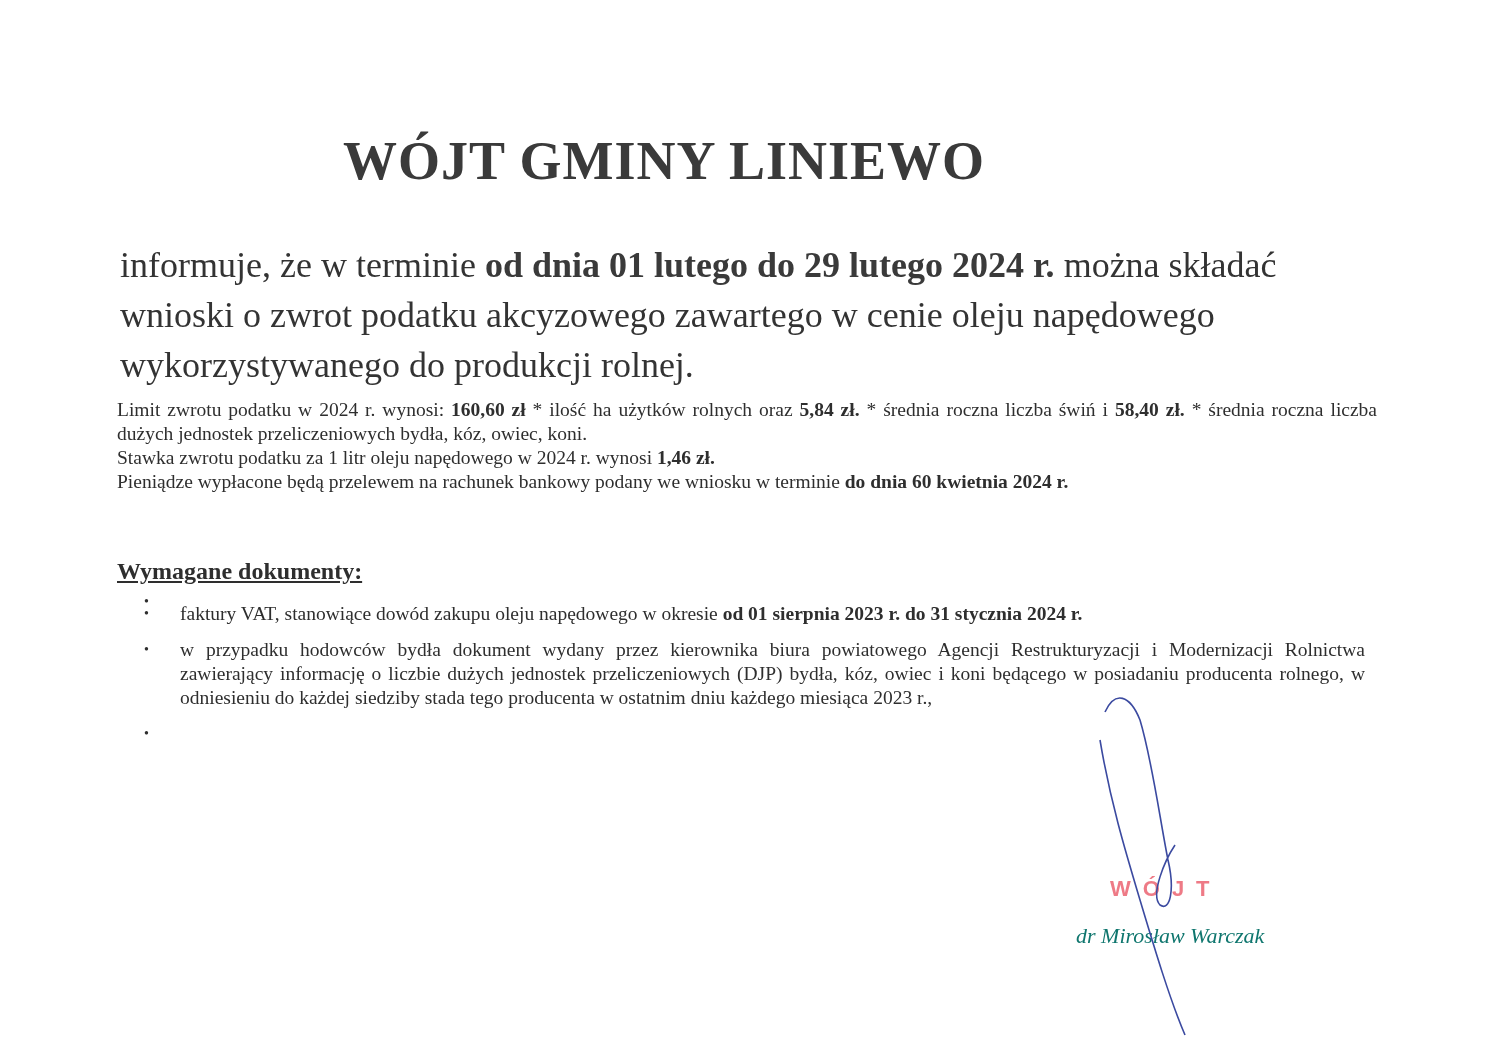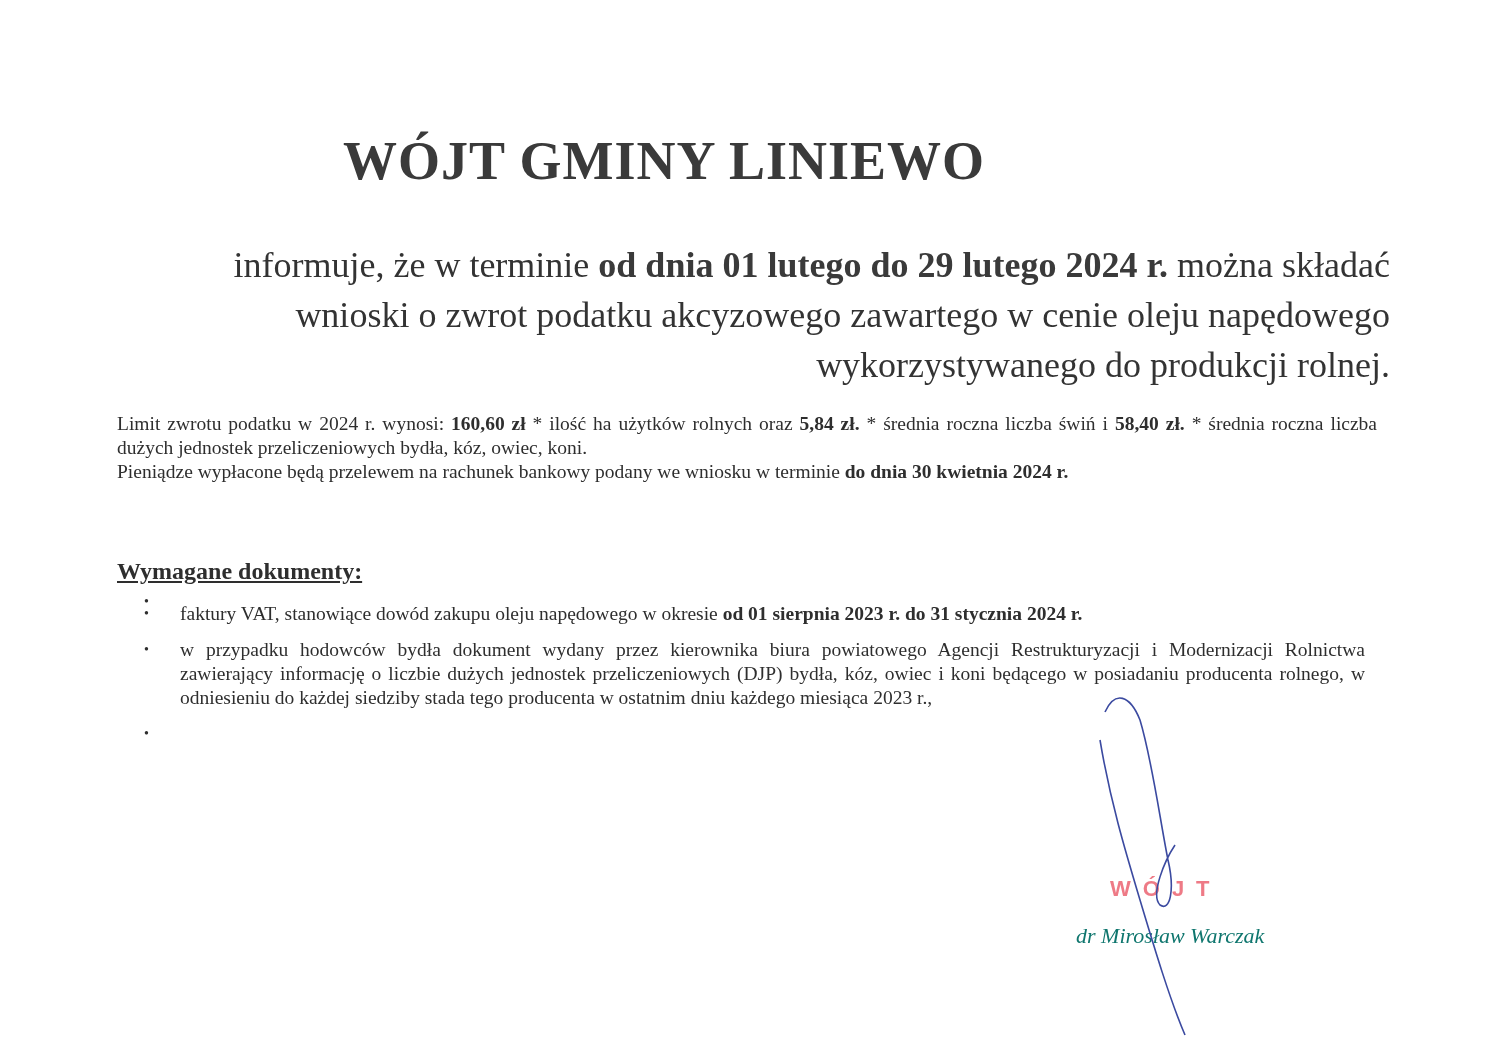--- a/index.html
+++ b/index.html
@@ -1,23 +1,23 @@
 <!DOCTYPE html>
 <html><head>
 <meta charset="utf-8">
 <style>
   html, body { margin: 0; padding: 0; background: #ffffff; }
   body { width: 1495px; height: 1058px; position: relative; overflow: hidden;
          font-family: "Liberation Serif", "DejaVu Serif", serif; color: #2b2b2b; }
   .title { position: absolute; left: 0; width: 1328px; top: 130px; text-align: center;
            font-size: 54px; font-weight: bold; color: #3a3a3a; letter-spacing: 1px; }
-  .intro { position: absolute; left: 120px; width: 1270px; top: 240px; text-align: right;
+  .intro { position: absolute; left: 120px; width: 1270px; top: 240px; text-align: left;
            font-size: 36px; line-height: 50px; color: #333; }
   .intro b { color: #3a3a3a; }
-  .info { position: absolute; left: 117px; width: 1260px; top: 412px; font-size: 19.5px;
+  .info { position: absolute; left: 117px; width: 1260px; top: 398px; font-size: 19.5px;
           line-height: 24px; color: #2e2e2e; }
   .info p { margin: 0; }
   .info .justify { text-align: justify; text-align-last: left; }
   .req-head { position: absolute; left: 117px; top: 558px; font-size: 24px; font-weight: bold;
               text-decoration: underline; color: #2e2e2e; }
   .req-list { position: absolute; left: 140px; width: 1225px; top: 590px; margin: 0; padding: 0;
               list-style: none; font-size: 19.5px; line-height: 24px; color: #2e2e2e; }
   .req-list li { position: relative; padding-left: 40px; margin-bottom: 12px; text-align: justify; }
   .req-list li .bullet { position: absolute; left: 4px; top: 0; font-size: 14px; }
   .stamp-title { position: absolute; left: 1110px; top: 876px; font-family: "Liberation Sans", sans-serif;
@@ -33,21 +33,24 @@
 
 <div class="intro">
   <span>informuje, że w terminie </span><b>od dnia 01 lutego do 29 lutego 2024 r.</b><span> można składać wnioski o zwrot podatku akcyzowego zawartego w cenie oleju napędowego wykorzystywanego do produkcji rolnej.</span>
 </div>
 
 <div class="info">
   <p class="justify">
     <span>Limit zwrotu podatku w 2024 r. wynosi: </span><b>160,60 zł</b><span> * ilość ha użytków rolnych oraz </span><b>5,84 zł.</b><span> * średnia roczna liczba świń i </span><b>58,40 zł.</b><span> * średnia roczna liczba dużych jednostek przeliczeniowych bydła, kóz, owiec, koni.</span>
   </p>
   <p>
-    <span>Pieniądze wypłacone będą przelewem na rachunek bankowy podany we wniosku w terminie </span><b>do dnia 30 kwietnia 2024 r.</b>
+    <span>Stawka zwrotu podatku za 1 litr oleju napędowego w 2024 r. wynosi </span><b>1,46 zł.</b>
+  </p>
+  <p>
+    <span>Pieniądze wypłacone będą przelewem na rachunek bankowy podany we wniosku w terminie </span><b>do dnia 60 kwietnia 2024 r.</b>
   </p>
 </div>
 
 <div class="req-head">Wymagane dokumenty:</div>
 
 <ul class="req-list">
   <li>
     <span class="bullet">•</span>
   </li>
   <li>

